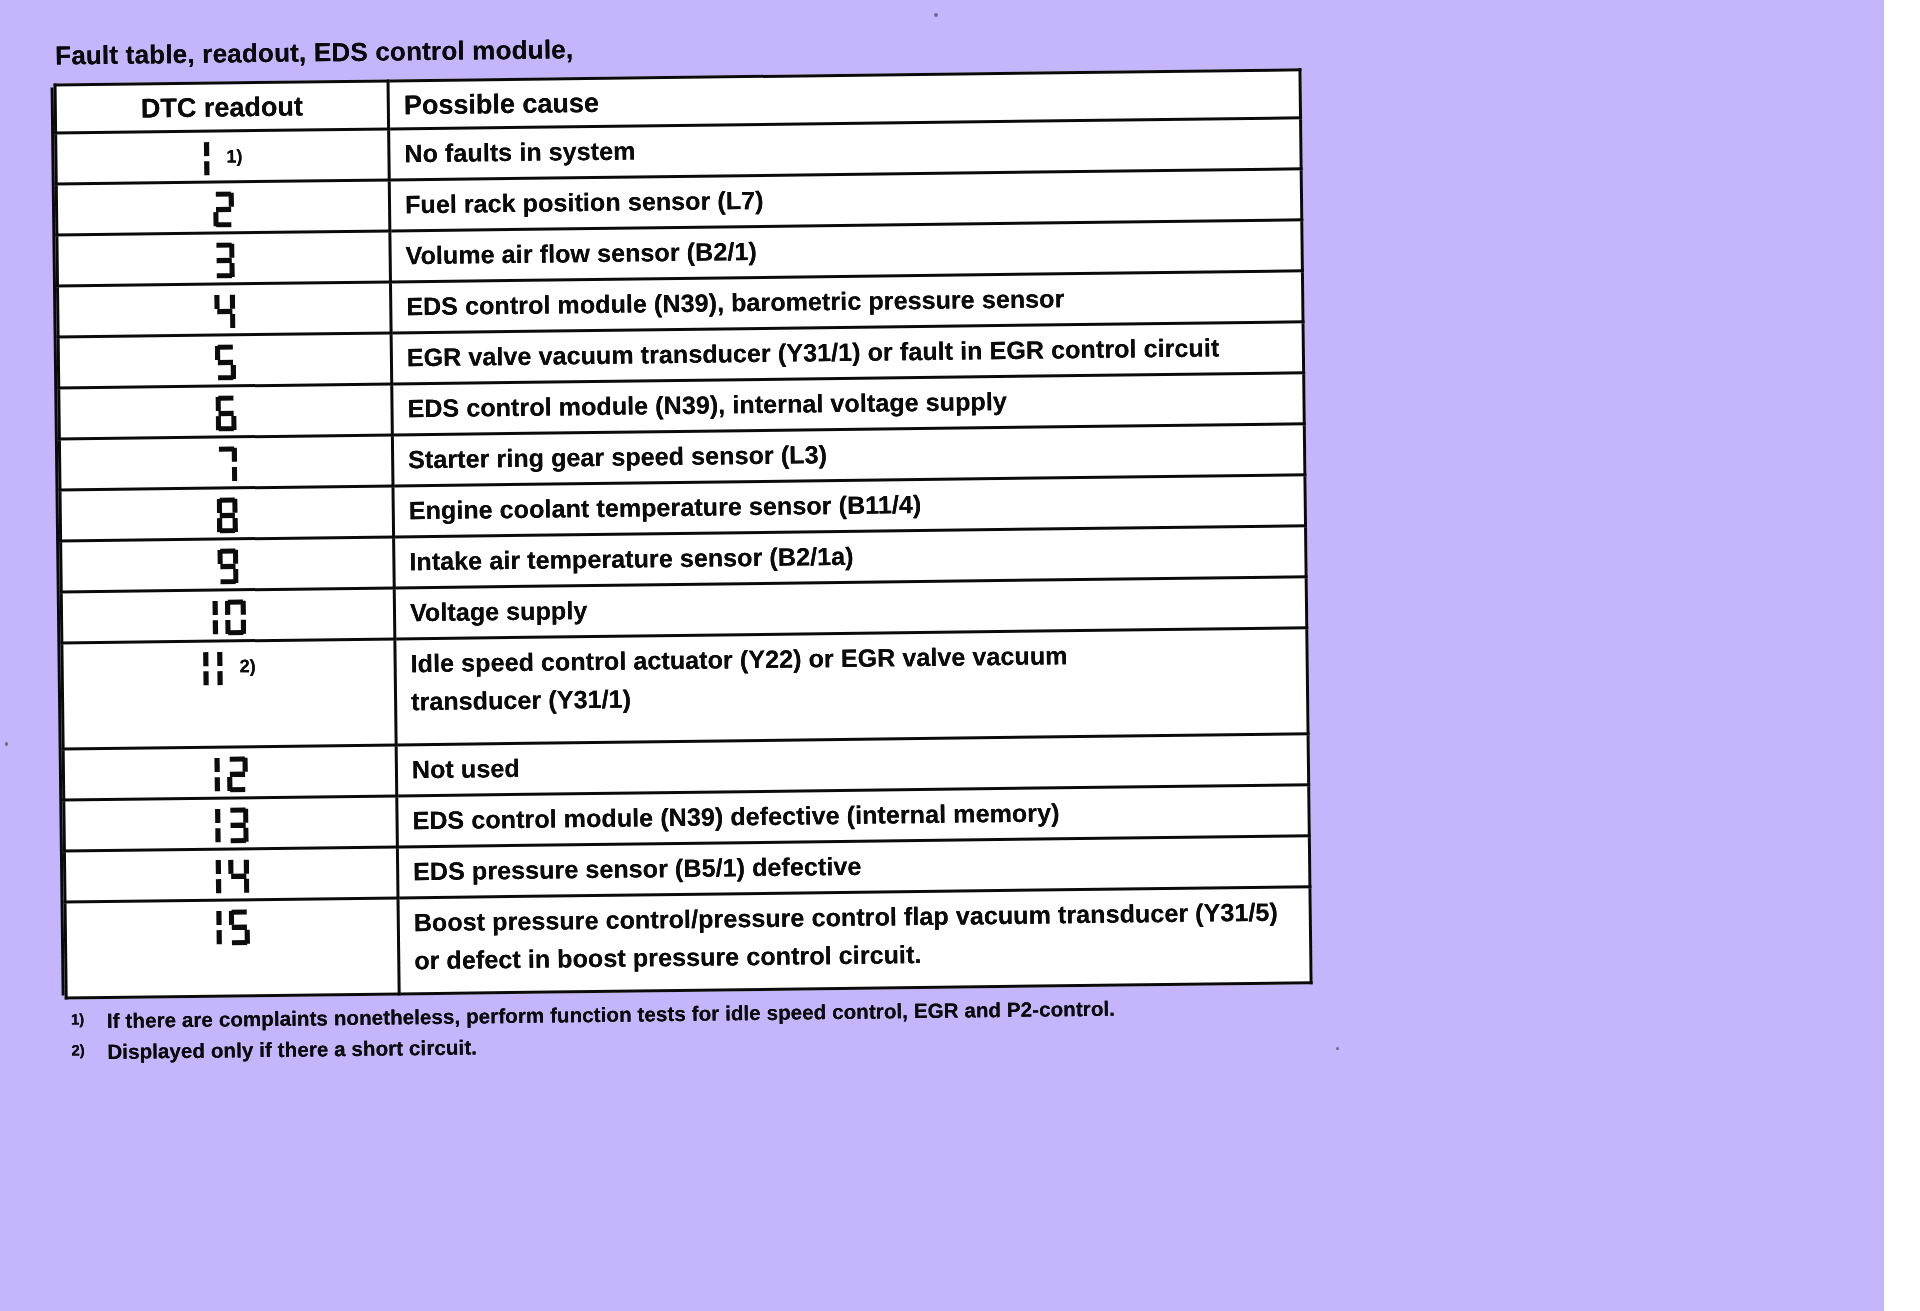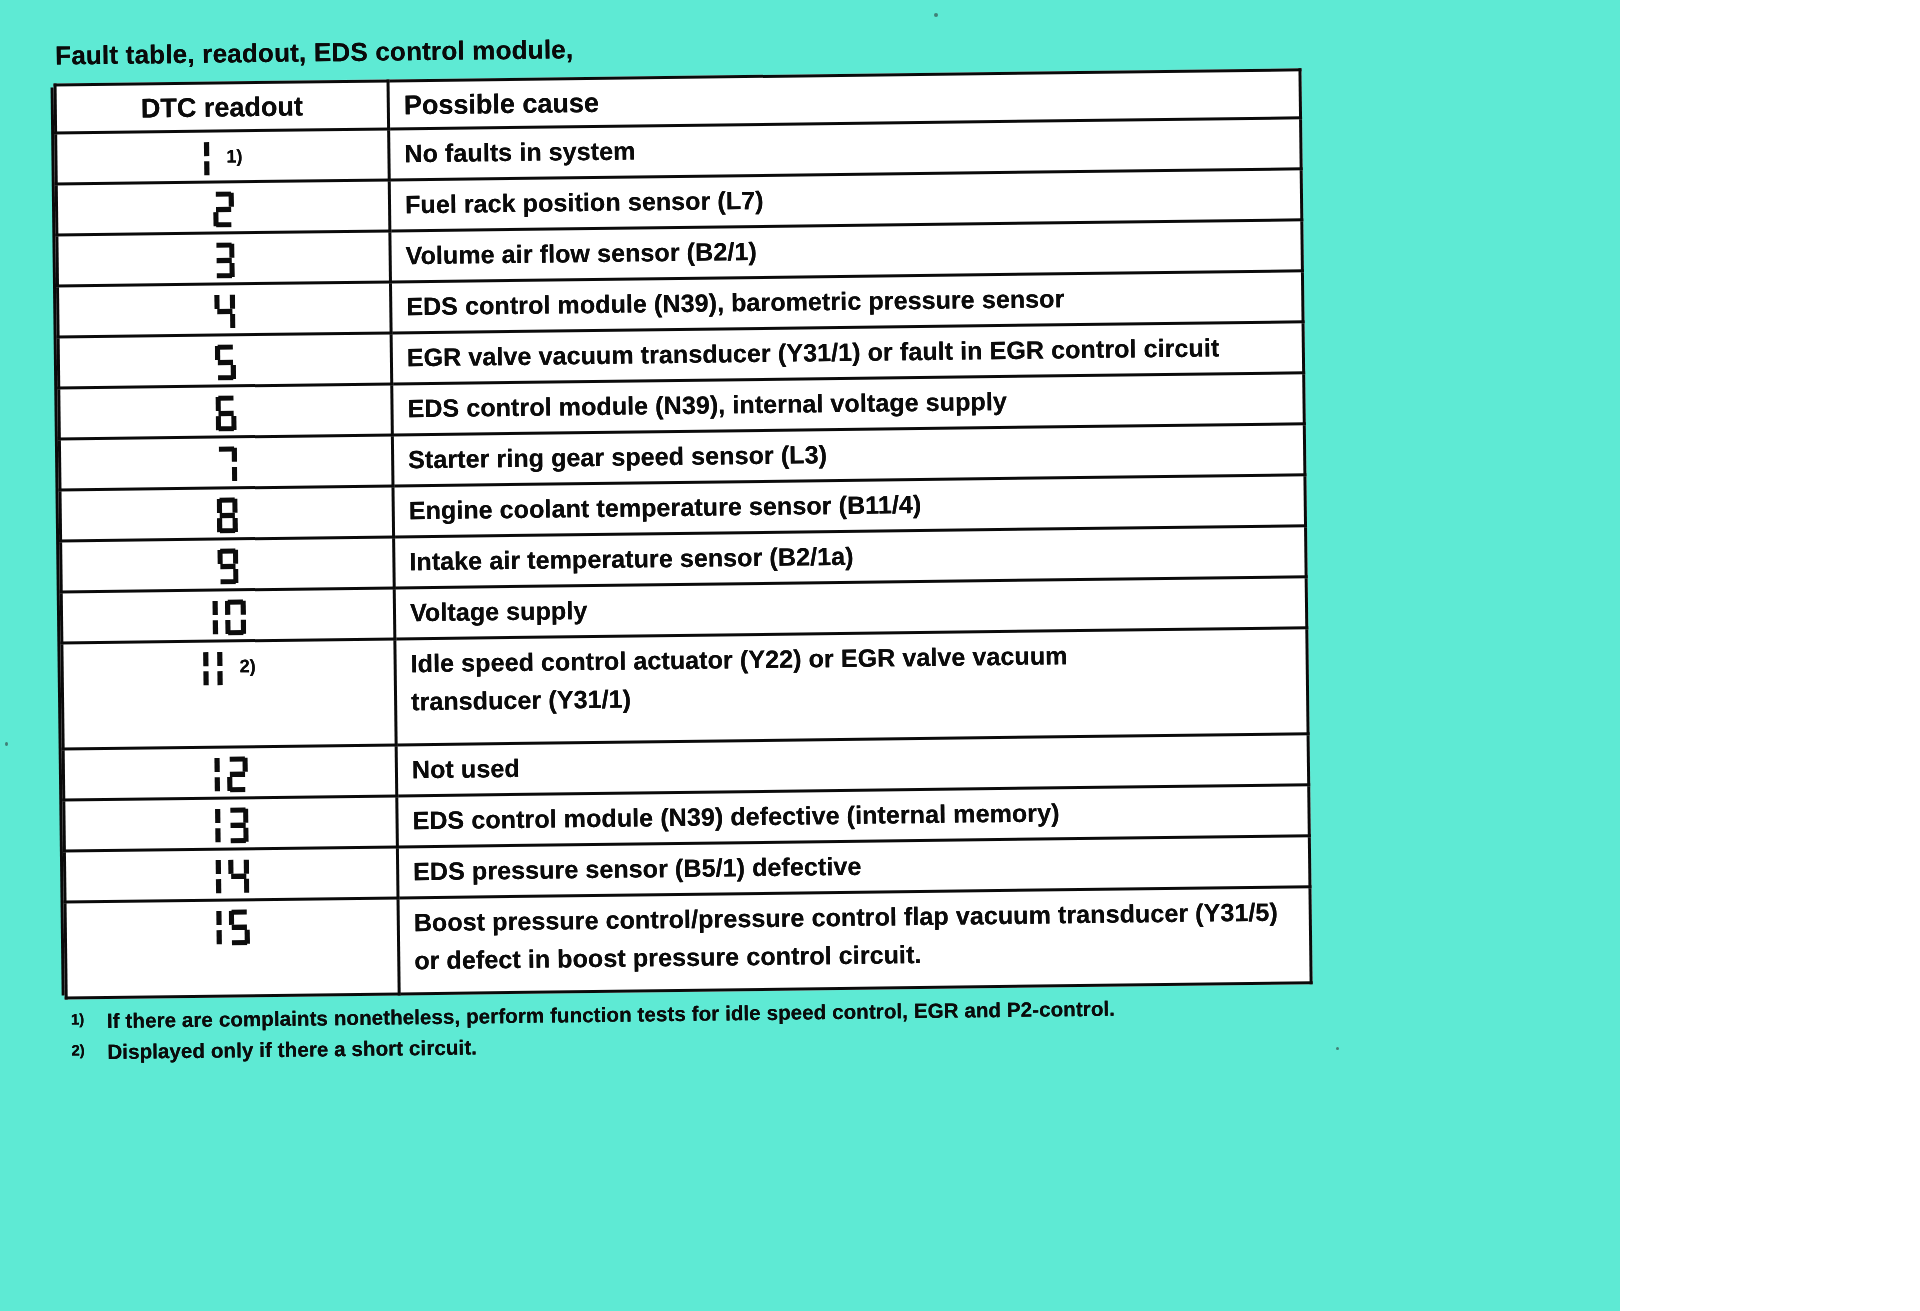--- a/index.html
+++ b/index.html
@@ -5,22 +5,22 @@
   * { margin: 0; padding: 0; box-sizing: border-box; }
   html, body {
     width: 1920px; height: 1311px;
     background: #ffffff;
     overflow: hidden;
     font-family: "Liberation Sans", sans-serif;
     color: #0b0b0b;
   }
   .page {
     position: relative;
-    width: 1620px; height: 1311px;
-    background: #5eead4;
+    width: 1884px; height: 1311px;
+    background: #c4b5fd;
   }
   
   .sheet {
     position: absolute;
     left: 64px; top: 40px;
     width: 1250px;
     transform: rotate(-0.7deg);
     transform-origin: 40px 900px;
   }
   .doc-title {

